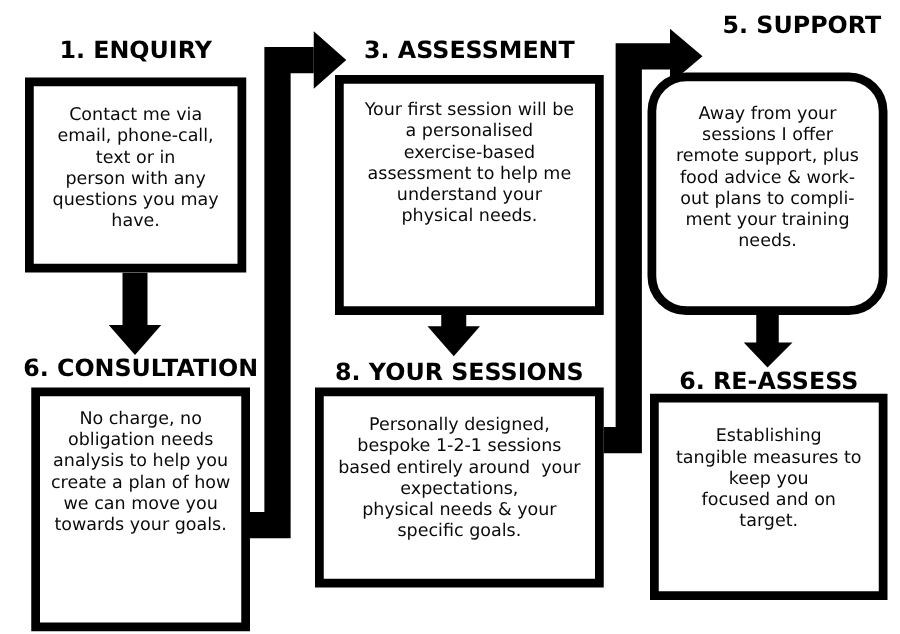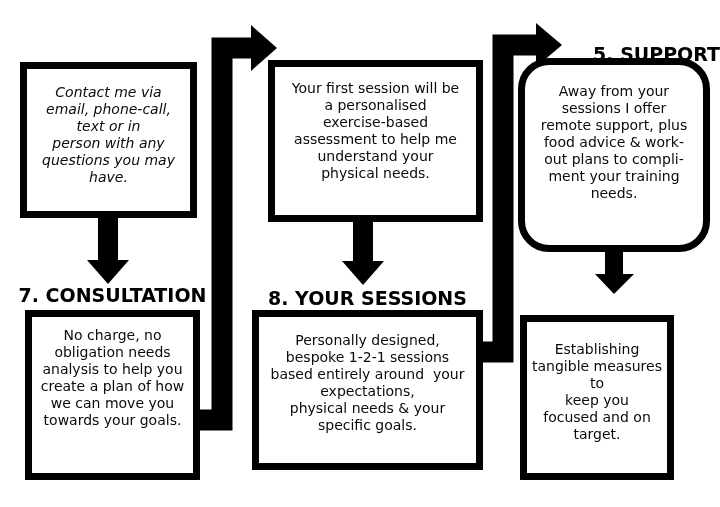--- a/index.html
+++ b/index.html
@@ -41,40 +41,40 @@
   .step-body {
     white-space: pre-wrap;
     font-size: 14px;
     line-height: 17px;
     text-align: center;
     color: #0a0a0a;
     padding: 13px 3px 0 3px;
   }
   
   #t1 { left: 10px;  top: 29px;  width: 197px; }
-  #b1 { left: 20px;  top: 62px;  width: 177px; height: 156px; font-style: italic; }
+  #b1 { left: 20px;  top: 62px;  width: 177px; height: 156px; }
   #b1 .step-body { padding-top: 15px; }
 
   #t2 { left: 0px;   top: 284px; width: 225px; }
-  #b2 { left: 25px;  top: 310px; width: 175px; height: 170px; }
+  #b2 { left: 25px;  top: 310px; width: 175px; height: 195px; }
   #b2 .step-body { padding-top: 10px; }
 
   #t3 { left: 268px; top: 29px;  width: 215px; }
-  #b3 { left: 268px; top: 60px;  width: 215px; height: 162px; }
+  #b3 { left: 268px; top: 60px;  width: 215px; height: 192px; }
 
   #t4 { left: 240px; top: 287px; width: 255px; }
   #b4 { left: 252px; top: 310px; width: 231px; height: 160px; }
   #b4 .step-body { padding-top: 15px; }
 
-  #t5 { left: 563px; top: 43px;  width: 157px; text-align: right; }
+  #t5 { left: 563px; top: 9px;  width: 157px; text-align: center; }
   #b5 { left: 518px; top: 58px;  width: 192px; height: 194px; border-radius: 31px; }
   #b5 .step-body { padding-top: 18px; }
 
   #t6 { left: 520px; top: 294px; width: 190px; }
-  #b6 { left: 520px; top: 315px; width: 154px; height: 165px; }
+  #b6 { left: 520px; top: 315px; width: 190px; height: 165px; }
   #b6 .step-body { padding-top: 19px; }
 </style>
 </head>
 <body>
 
 <div class="canvas">
 
   <svg class="connector-layer" width="720" height="507" viewBox="0 0 720 507" xmlns="http://www.w3.org/2000/svg">
     <g fill="#000000">
       <polygon points="98,218 118,218 118,260 129,260 108,284 87,260 98,260"></polygon>
@@ -88,39 +88,41 @@
     </g>
     <g fill="#000000">
       <path d="M480,352 L503,352 L503,45 L536,45" fill="none" stroke="#000000" stroke-width="21"></path>
       <polygon points="536,23 536,67 562,45"></polygon>
     </g>
     <g fill="#000000">
       <polygon points="605,252 623,252 623,274 634,274 614,294 595,274 605,274"></polygon>
     </g>
   </svg>
 
+  <div class="step-title" id="t1">1. ENQUIRY</div>
   <div class="step-box" id="b1">
     <div class="step-body">Contact me via
 email, phone-call,
 text or in
 person with any
 questions you may
 have.</div>
   </div>
 
-  <div class="step-title" id="t2">7. CONSULTATION</div>
+  <div class="step-title" id="t2">6. CONSULTATION</div>
   <div class="step-box" id="b2">
     <div class="step-body">No charge, no
 obligation needs
 analysis to help you
 create a plan of how
 we can move you
 towards your goals.</div>
   </div>
 
+  <div class="step-title" id="t3">3. ASSESSMENT</div>
   <div class="step-box" id="b3">
     <div class="step-body">Your first session will be
 a personalised
 exercise-based
 assessment to help me
 understand your
 physical needs.</div>
   </div>
 
   <div class="step-title" id="t4">8. YOUR SESSIONS</div>
@@ -137,20 +139,21 @@
   <div class="step-box" id="b5">
     <div class="step-body">Away from your
 sessions I offer
 remote support, plus
 food advice &amp; work-
 out plans to compli-
 ment your training
 needs.</div>
   </div>
 
+  <div class="step-title" id="t6">6. RE-ASSESS</div>
   <div class="step-box" id="b6">
     <div class="step-body">Establishing
 tangible measures to
 keep you
 focused and on
 target.</div>
   </div>
 
 </div>
 

